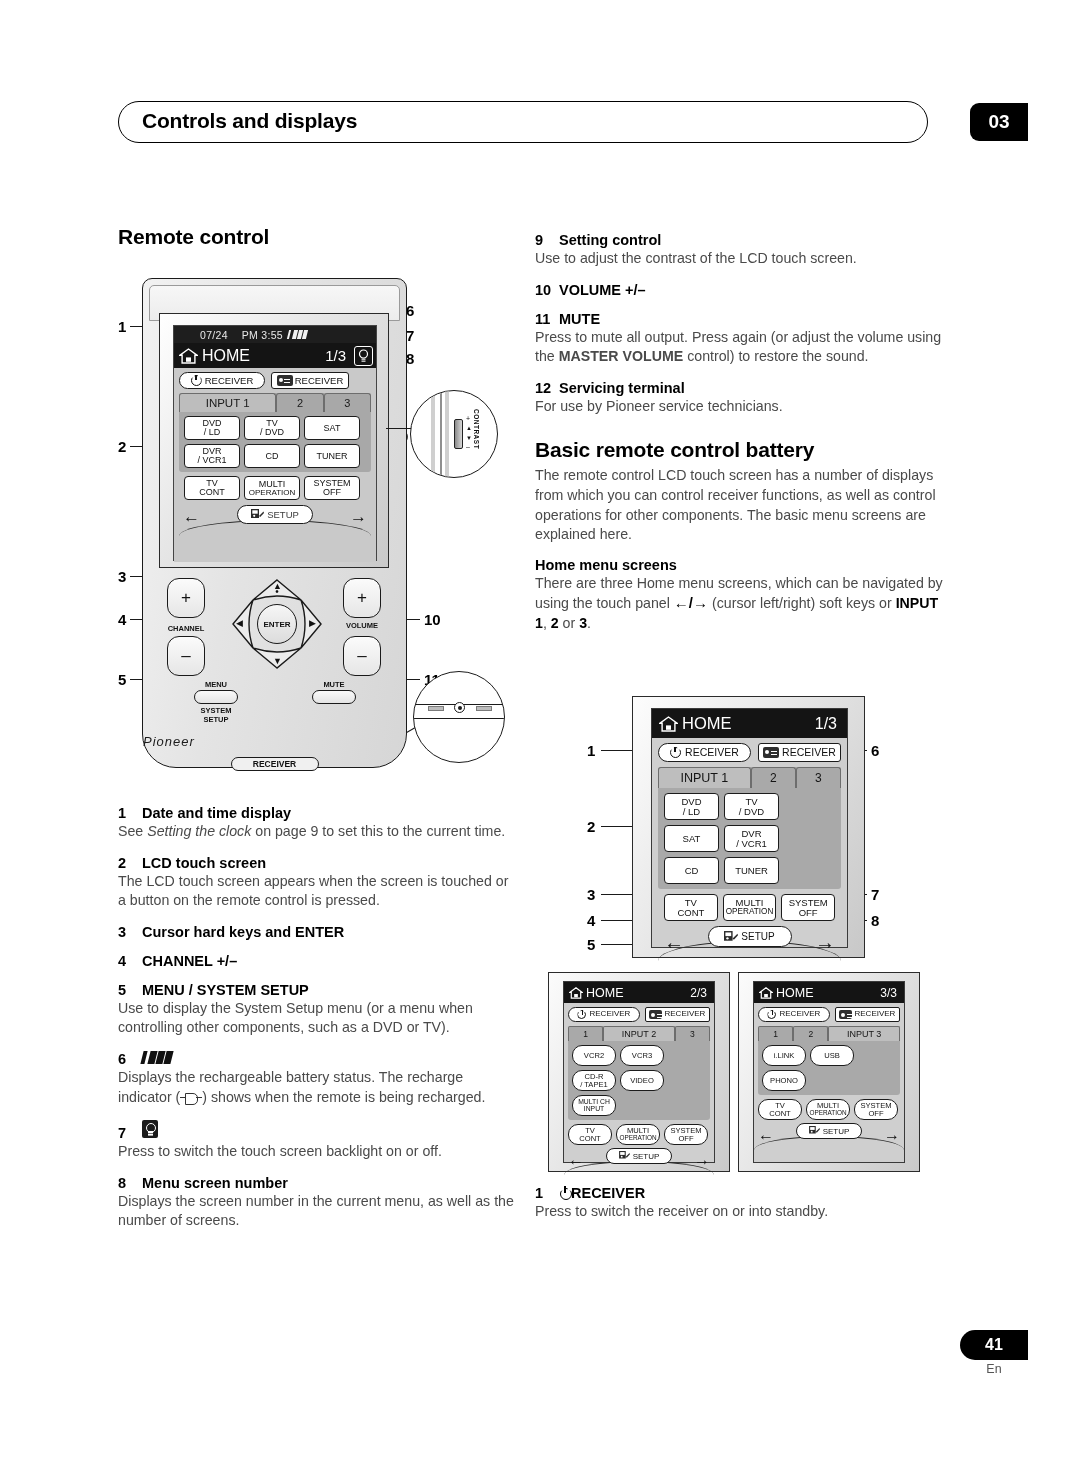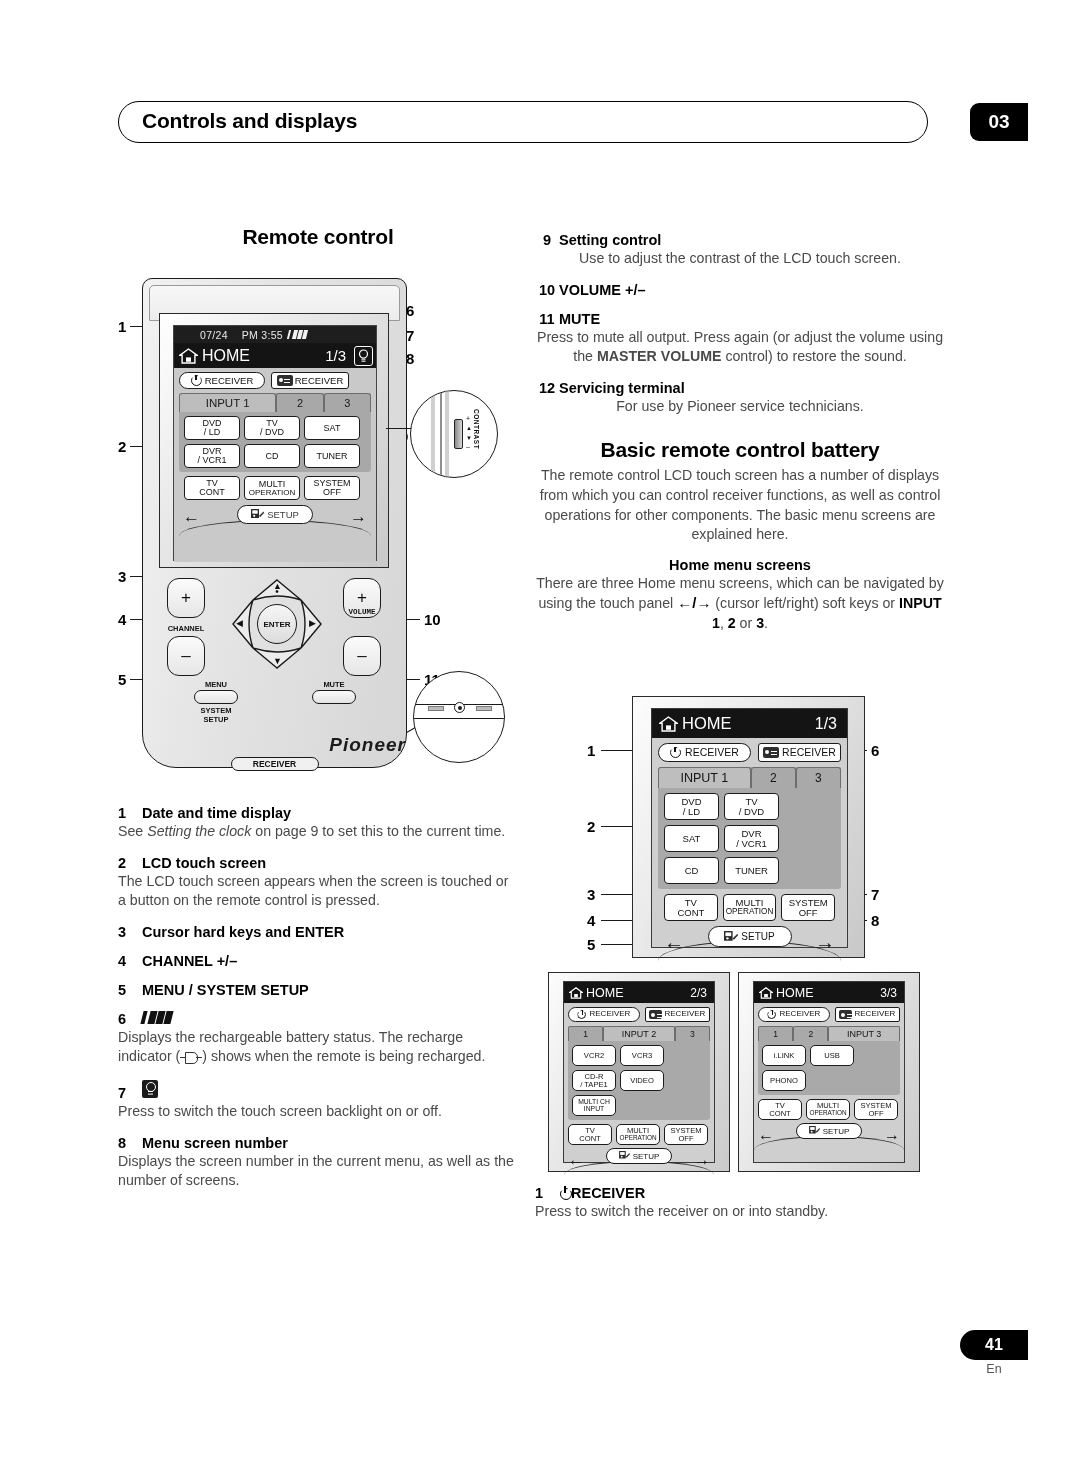--- a/index.html
+++ b/index.html
@@ -29,21 +29,21 @@
   #chapter-badge {
     position:absolute; left:970px; top:103px;
     width:58px; height:38px;
     background:#000; color:#fff;
     border-radius:9px 0 0 9px;
     font-size:19px; font-weight:bold;
     display:flex; align-items:center; justify-content:center;
   }
 
   
-  .col { position:absolute;text-align:center; }
+  .col { position:absolute; }
   #col-left  { left:118px; top:225px; width:400px; }
   #col-right { left:535px; top:232px; width:410px; }
 
   h2.sec {
     font-size:21px; font-weight:bold; color:#000;
     margin:0 0 14px 0; letter-spacing:-0.2px;
   }
   h3.sub {
     font-size:14.5px; font-weight:bold; color:#000;
     margin:14px 0 1px 0;
@@ -240,22 +240,22 @@
   .enter {
     position:absolute; left:26px; top:26px; width:40px; height:40px; border-radius:50%;
     background:linear-gradient(180deg,#f6f6f6,#dcdcdc); border:1.5px solid #1a1a1a;
     display:flex; align-items:center; justify-content:center; font-size:8px; font-weight:bold; color:#111;
   }
   .ovalbtn {
     position:absolute; border:1.5px solid #1a1a1a; border-radius:8px;
     background:linear-gradient(180deg,#fafafa,#e4e4e4); width:44px; height:14px;
   }
   .pioneer {
-    position:absolute; left:0; right:0; top:455px; text-align:right;
-    font-size:19px; font-style:italic; font-weight:bold; color:#1b1b1b; letter-spacing:1px;
+    position:absolute; left:0; right:0; top:455px; text-align:left;
+    font-size:13px; font-style:italic; font-weight:normal; color:#1b1b1b; letter-spacing:1px;
   }
   .recv-badge {
     position:absolute; left:50%; transform:translateX(-50%); top:478px;
     width:88px; height:14px; border:1.4px solid #1a1a1a; border-radius:7px;
     background:#f0f0f0; font-size:8.5px; display:flex; align-items:center; justify-content:center;
     font-weight:bold; color:#111;
   }
 
   
   .cnum { position:absolute; font-size:15px; font-weight:bold; color:#000; }
@@ -346,21 +346,21 @@
     background:linear-gradient(120deg,#fcfcfc 0%,#eaeaea 35%,#cacaca 100%);
     border:1.3px solid #2b2b2b;
   }
   .mini-screen {
     position:absolute; left:14px; top:8px; width:152px; height:182px;
     background:#cfcfcf; border:1px solid #3a3a3a;
   }
   .mini-screen .ttl { height:21px; background:#141414; color:#fff; display:flex; align-items:center;
                       padding:0 5px; font-size:12.5px; position:relative; }
   .mini-screen .ttl .pagenum { position:absolute; right:7px; font-size:12px; }
-  .mk { background:#fff; border:1px solid #1c1c1c; border-radius:5px;
+  .mk { background:#fff; border:1px solid #1c1c1c; border-radius:10px;
         font-size:7.6px; text-align:center; color:#111;
         display:flex; flex-direction:column; align-items:center; justify-content:center; line-height:1.02; }
   .mk.pill { border-radius:8px; }
   .mrow1 { display:flex; gap:5px; padding:4px 4px 0 4px; }
   .m-pwr { width:74px; height:15px; flex-direction:row; gap:3px; font-size:8px; }
   .m-src { width:67px; height:15px; flex-direction:row; gap:2px; font-size:8px; border-radius:2px; }
   .m-panel { margin:4px 4px 0 4px; background:#a9a9a9; border-radius:3px; padding-bottom:4px; }
   .m-tabs { display:flex; height:15px; }
   .m-tab { border:1px solid #6d6d6d; border-bottom:none; background:#a9a9a9;
            display:flex; align-items:center; justify-content:center; font-size:8.5px; color:#141414;
@@ -576,21 +576,21 @@
           <text x="46" y="17" font-size="10" text-anchor="middle" fill="#111">•</text>
         </svg>
         <span style="position:absolute;left:42px;top:3px;font-size:9px;color:#111;">▲</span>
         <span style="position:absolute;left:42px;top:78px;font-size:9px;color:#111;">▼</span>
         <span style="position:absolute;left:5px;top:40px;font-size:9px;color:#111;">◀</span>
         <span style="position:absolute;left:78px;top:40px;font-size:9px;color:#111;">▶</span>
         <div class="enter">ENTER</div>
       </div>
 
       <div class="rndbtn" style="left:184px; top:2px; width:38px; height:40px;">+</div>
-      <div class="lbl-small" style="left:176px; top:32px; width:54px;font-family:Liberation Mono, monospace;">VOLUME</div>
+      <div class="lbl-small" style="left:176px; top:45px; width:54px;">VOLUME</div>
       <div class="rndbtn" style="left:184px; top:60px; width:38px; height:40px;">–</div>
 
       <div class="lbl-small" style="left:32px; top:104px; width:50px;">MENU</div>
       <div class="ovalbtn" style="left:35px; top:114px;"></div>
       <div class="lbl-small" style="left:32px; top:130px; width:50px;">SYSTEM</div>
       <div class="lbl-small" style="left:32px; top:139px; width:50px;">SETUP</div>
 
       <div class="lbl-small" style="left:150px; top:104px; width:50px;">MUTE</div>
       <div class="ovalbtn" style="left:153px; top:114px;"></div>
     </div>
@@ -651,20 +651,21 @@
         <span class="item-num">4</span>
         <span>CHANNEL +/–</span>
       </div>
   </div>
 
   <div class="item">
     <div class="item-head">
         <span class="item-num">5</span>
         <span>MENU / SYSTEM SETUP</span>
       </div>
+    <div class="item-body">Use to display the System Setup menu (or a menu when controlling other components, such as a DVD or TV).</div>
   </div>
 
   <div class="item">
     <div class="item-head">
         <span class="item-num">6</span>
         <span class="batt-ico">
           <i></i>
           <i></i>
           <i></i>
           <i></i>

